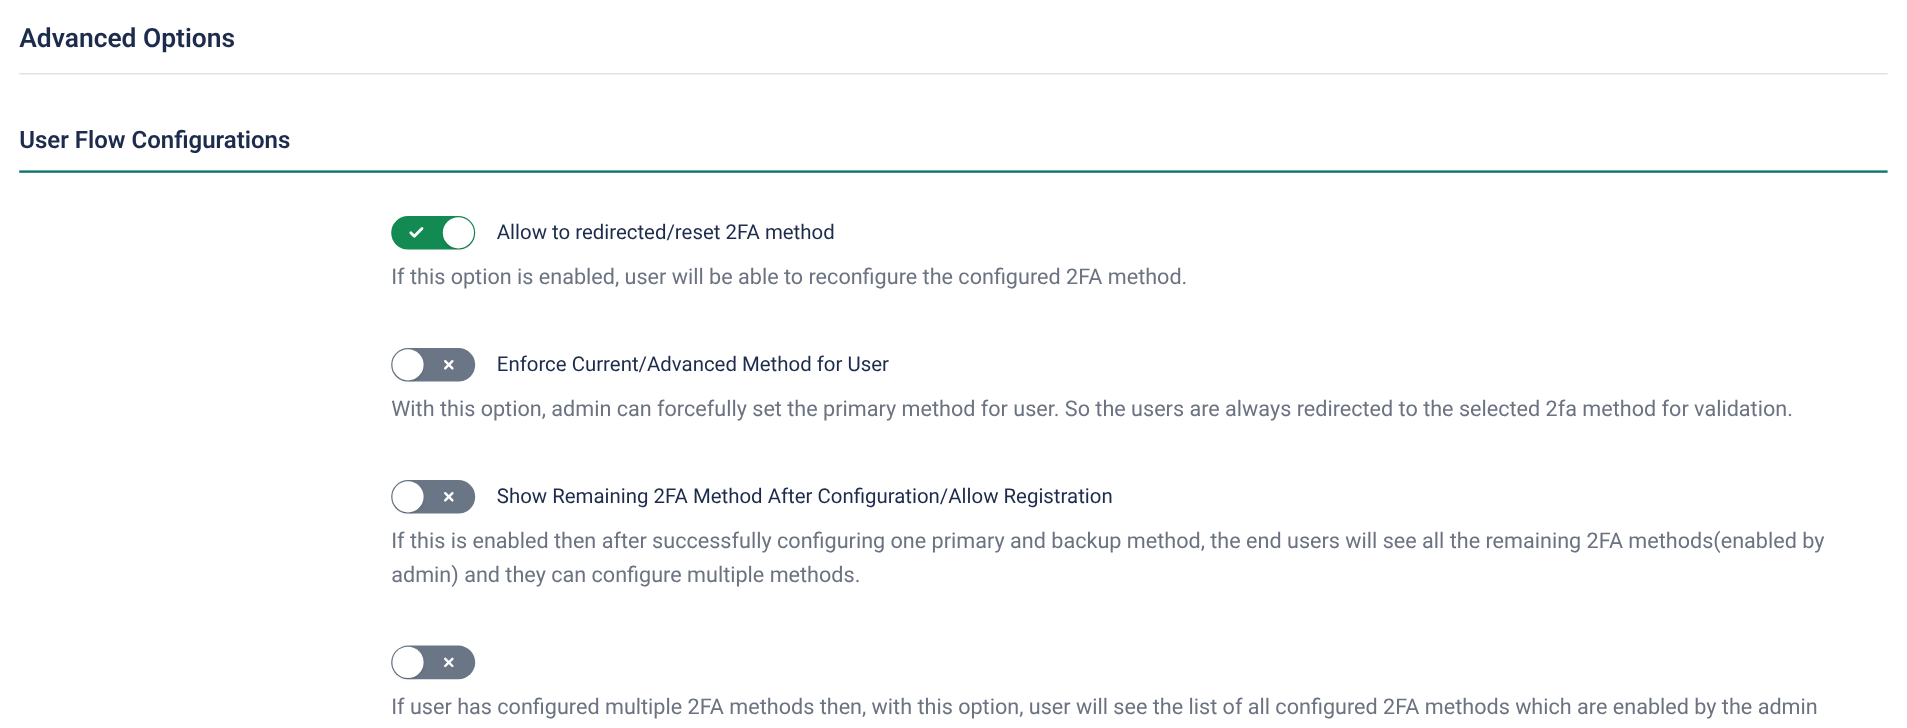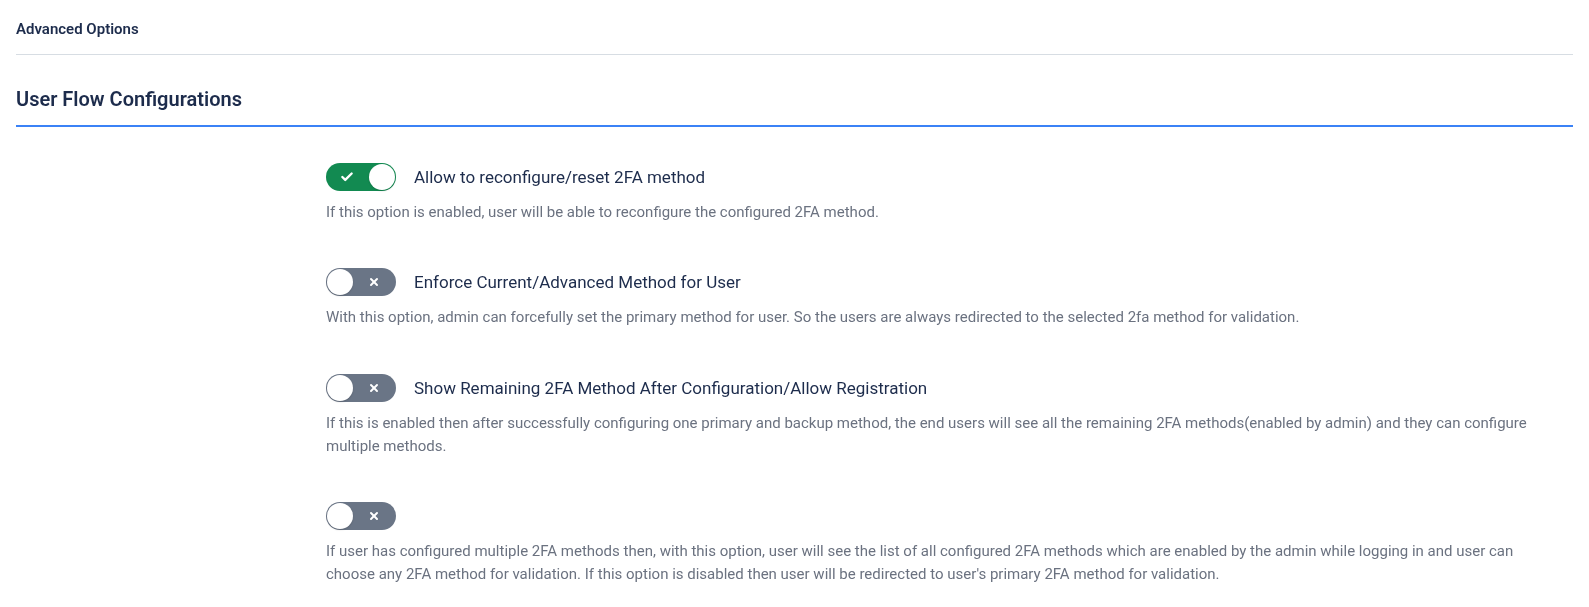--- a/index.html
+++ b/index.html
@@ -5,54 +5,54 @@
   * { box-sizing: border-box; }
   body {
     margin: 0;
     padding: 20px 16px;
     font-family: "Segoe UI", -apple-system, BlinkMacSystemFont, Roboto, Arial, sans-serif;
     background: #fff;
     color: #1d2c4c;
     width: 1589px;
   }
   .section-header {
-    font-size: 15px;
+    font-size: 22px;
     font-weight: 600;
     color: #1d2c4c;
     padding-bottom: 16px;
     border-bottom: 1px solid #d7dde3;
-    margin-bottom: 32px;
+    margin-bottom: 42px;
   }
   .subsection-header {
     font-size: 20px;
     font-weight: 600;
     color: #1d2c4c;
     padding-bottom: 14px;
-    border-bottom: 2px solid #3b82f6;
+    border-bottom: 2px solid #0f766e;
     margin-bottom: 36px;
   }
   .options-list {
     padding-left: 310px;
     padding-right: 30px;
   }
   .option-block {
     margin-bottom: 44px;
   }
   .option-row {
     display: flex;
     align-items: center;
     margin-bottom: 10px;
   }
   .option-label {
     font-size: 17px;
     color: #1d2c4c;
     margin-left: 18px;
   }
   .option-desc {
-    font-size: 15px;
+    font-size: 18px;
     color: #6b7280;
     line-height: 1.55;
   }
   
   .toggle {
     position: relative;
     width: 70px;
     height: 28px;
     border-radius: 14px;
     cursor: pointer;
@@ -103,21 +103,21 @@
   <div class="option-block">
     <div class="option-row">
       <div class="toggle on">
         <span class="glyph">
           <svg width="14" height="14" viewBox="0 0 24 24" fill="none" stroke="#fff" stroke-width="4" stroke-linecap="round" stroke-linejoin="round">
               <polyline points="20 6 9 17 4 12"></polyline>
             </svg>
         </span>
         <span class="knob"></span>
       </div>
-      <span class="option-label">Allow to reconfigure/reset 2FA method</span>
+      <span class="option-label">Allow to redirected/reset 2FA method</span>
     </div>
     <div class="option-desc">If this option is enabled, user will be able to reconfigure the configured 2FA method.</div>
   </div>
 
   <div class="option-block">
     <div class="option-row">
       <div class="toggle off">
         <span class="knob"></span>
         <span class="glyph">
           <svg width="12" height="12" viewBox="0 0 24 24" fill="none" stroke="#fff" stroke-width="4" stroke-linecap="round">

